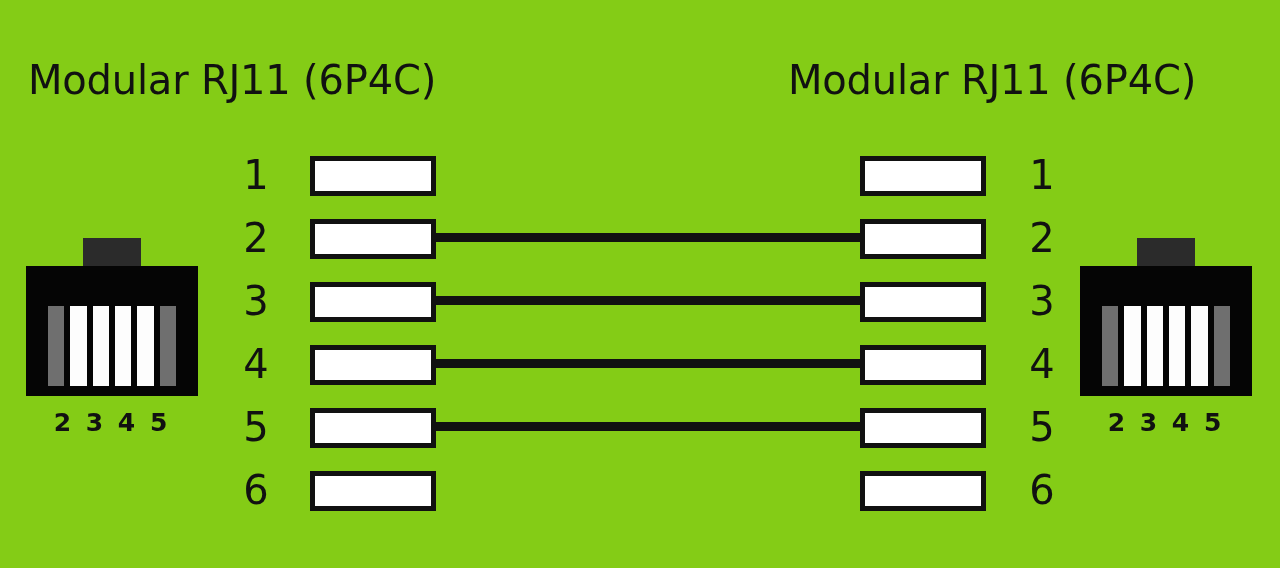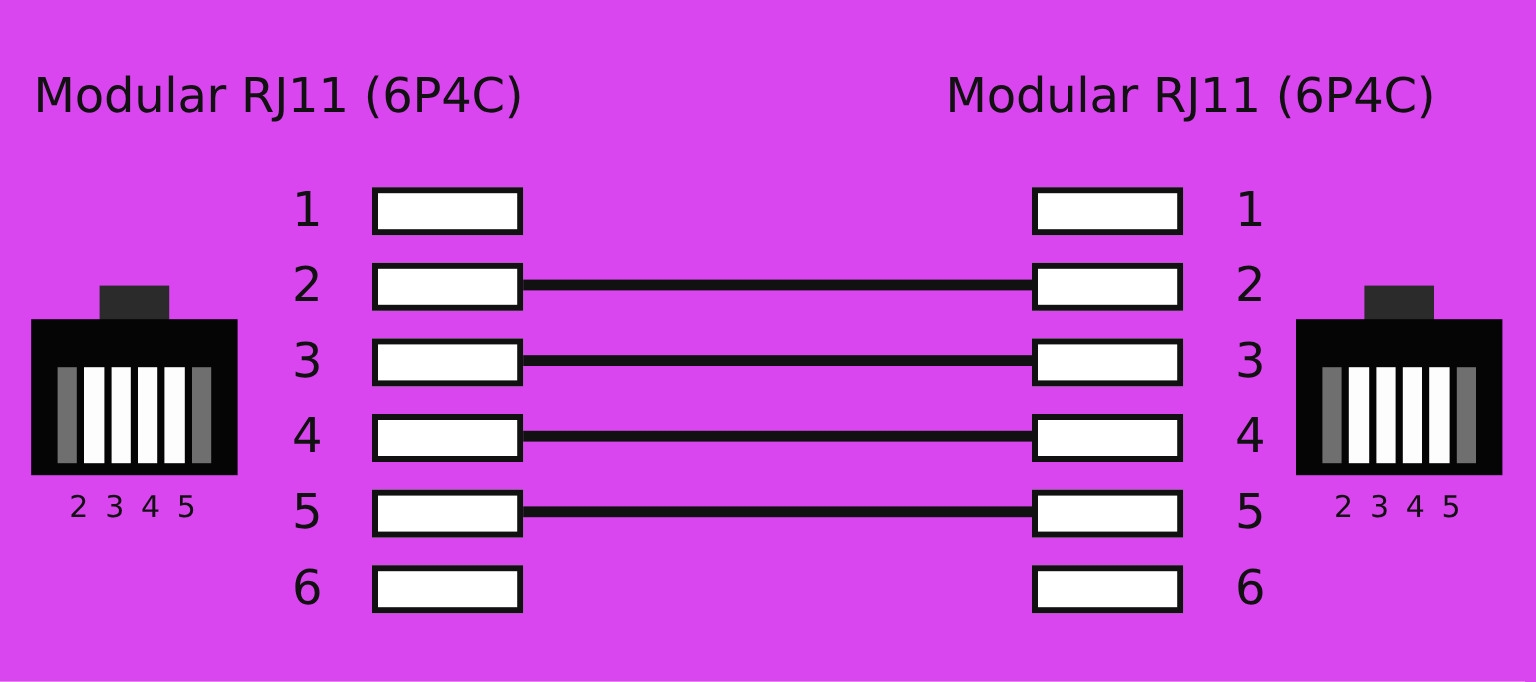--- a/index.html
+++ b/index.html
@@ -15,41 +15,42 @@
     overflow: hidden;
     font-family: "DejaVu Sans", "Liberation Sans", sans-serif;
     color: #0a0a0a;
   }
 
   #stage {
     position: absolute;
     left: 0; top: 0;
     width: 1280px;
     height: 568px;
-    background: #d946ef;
+    background: #84cc16;
   }
 
   
   .title {
     position: absolute;
     font-size: 40px;
     line-height: 1;
     font-weight: 400;
     letter-spacing: -0.2px;
     white-space: nowrap;
     color: #111111;
   }
   #title-left  { left: 28px;  top: 60px; }
   #title-right { left: 788px; top: 60px; }
 
   
   .connector {
     position: absolute;
     width: 152px;
     height: 215px;
+    font-weight: bold;
   }
   #connector-left  { left: 26px;   top: 238px; }
   #connector-right { left: 1080px; top: 238px; }
 
   .conn-tab {
     position: absolute;
     left: 57px;
     top: 0px;
     width: 58px;
     height: 30px;

